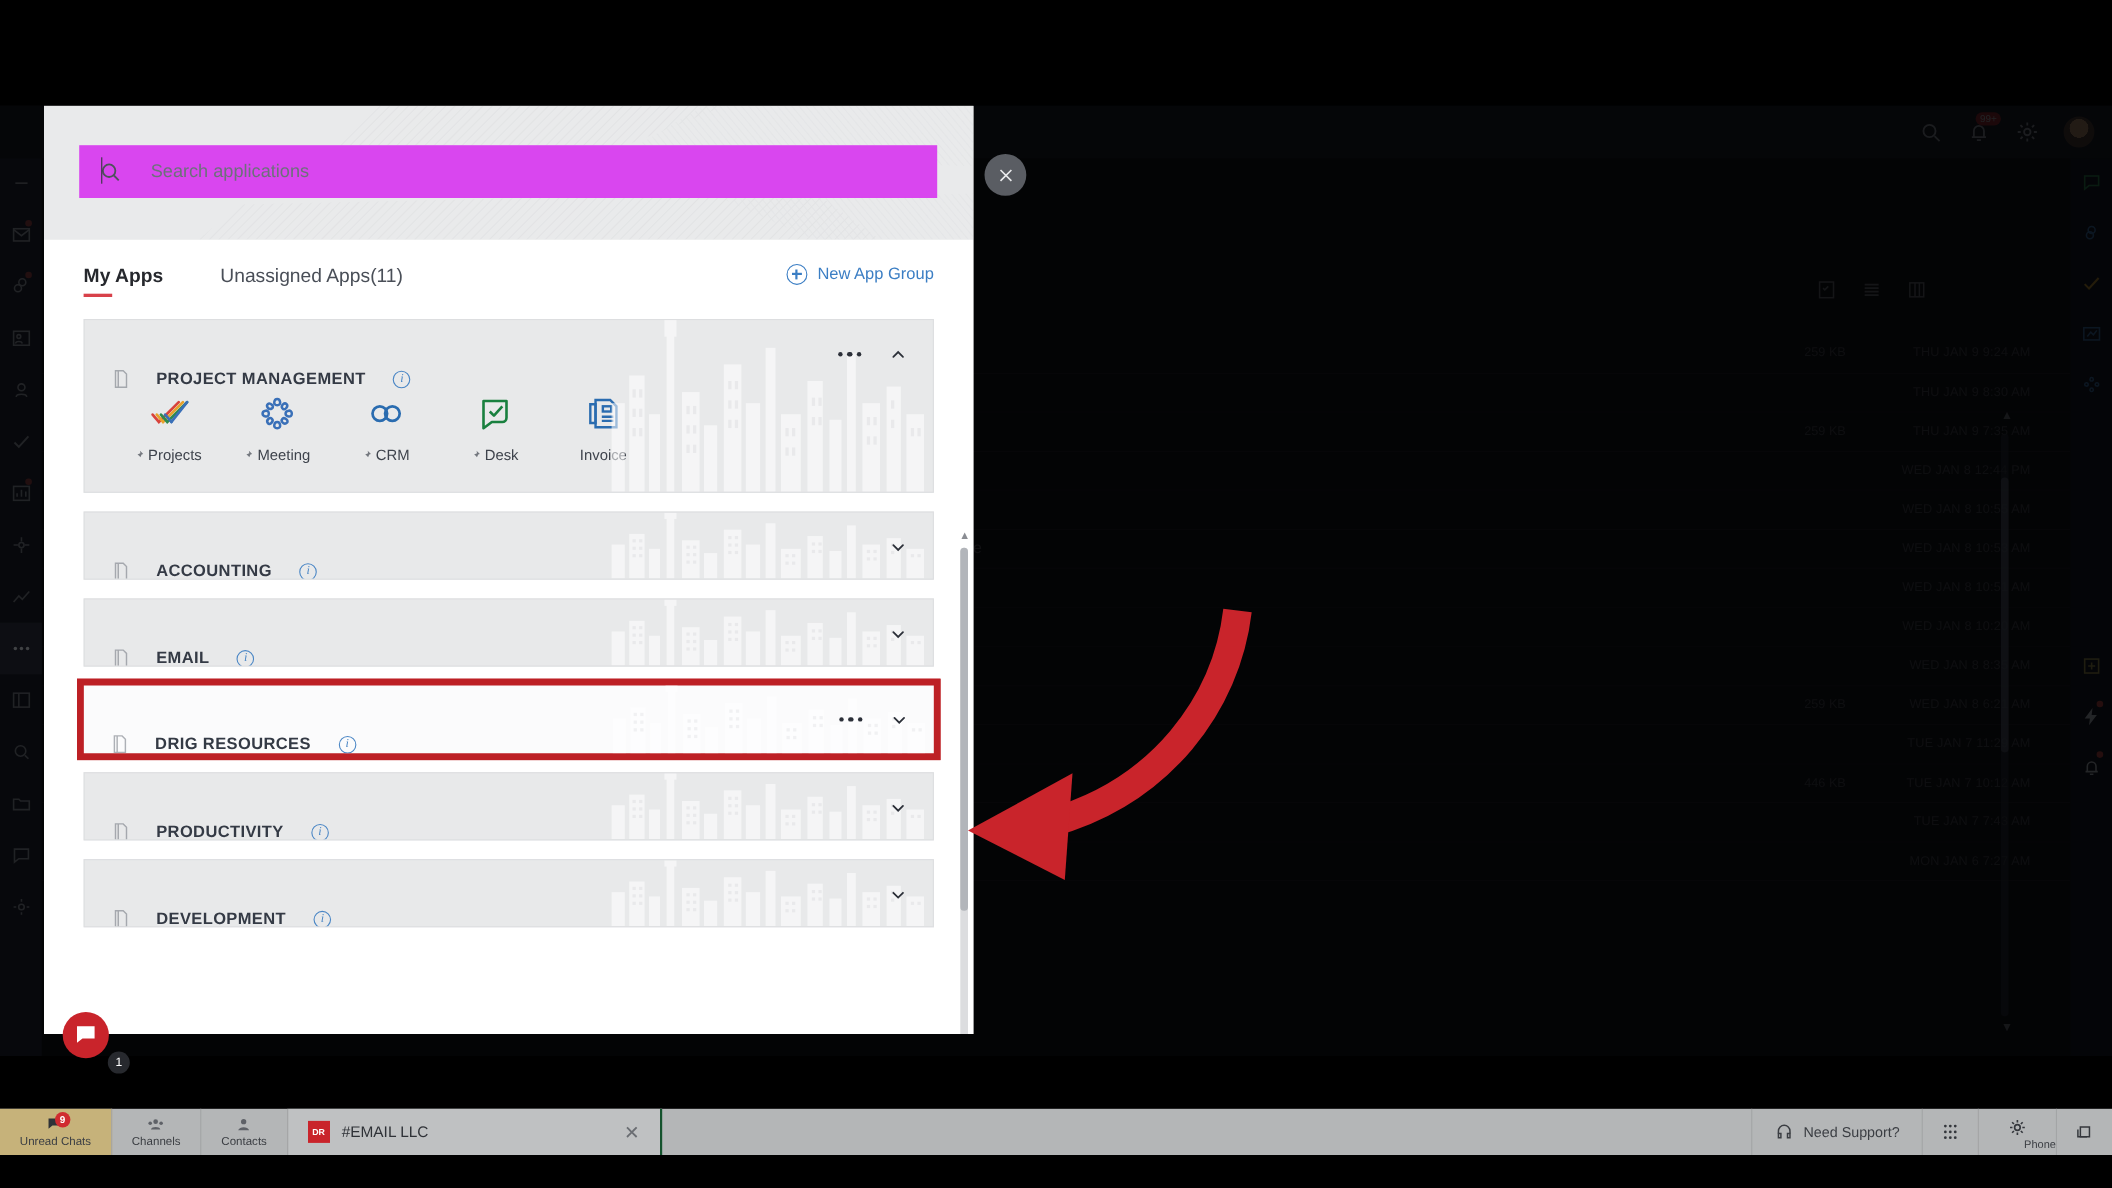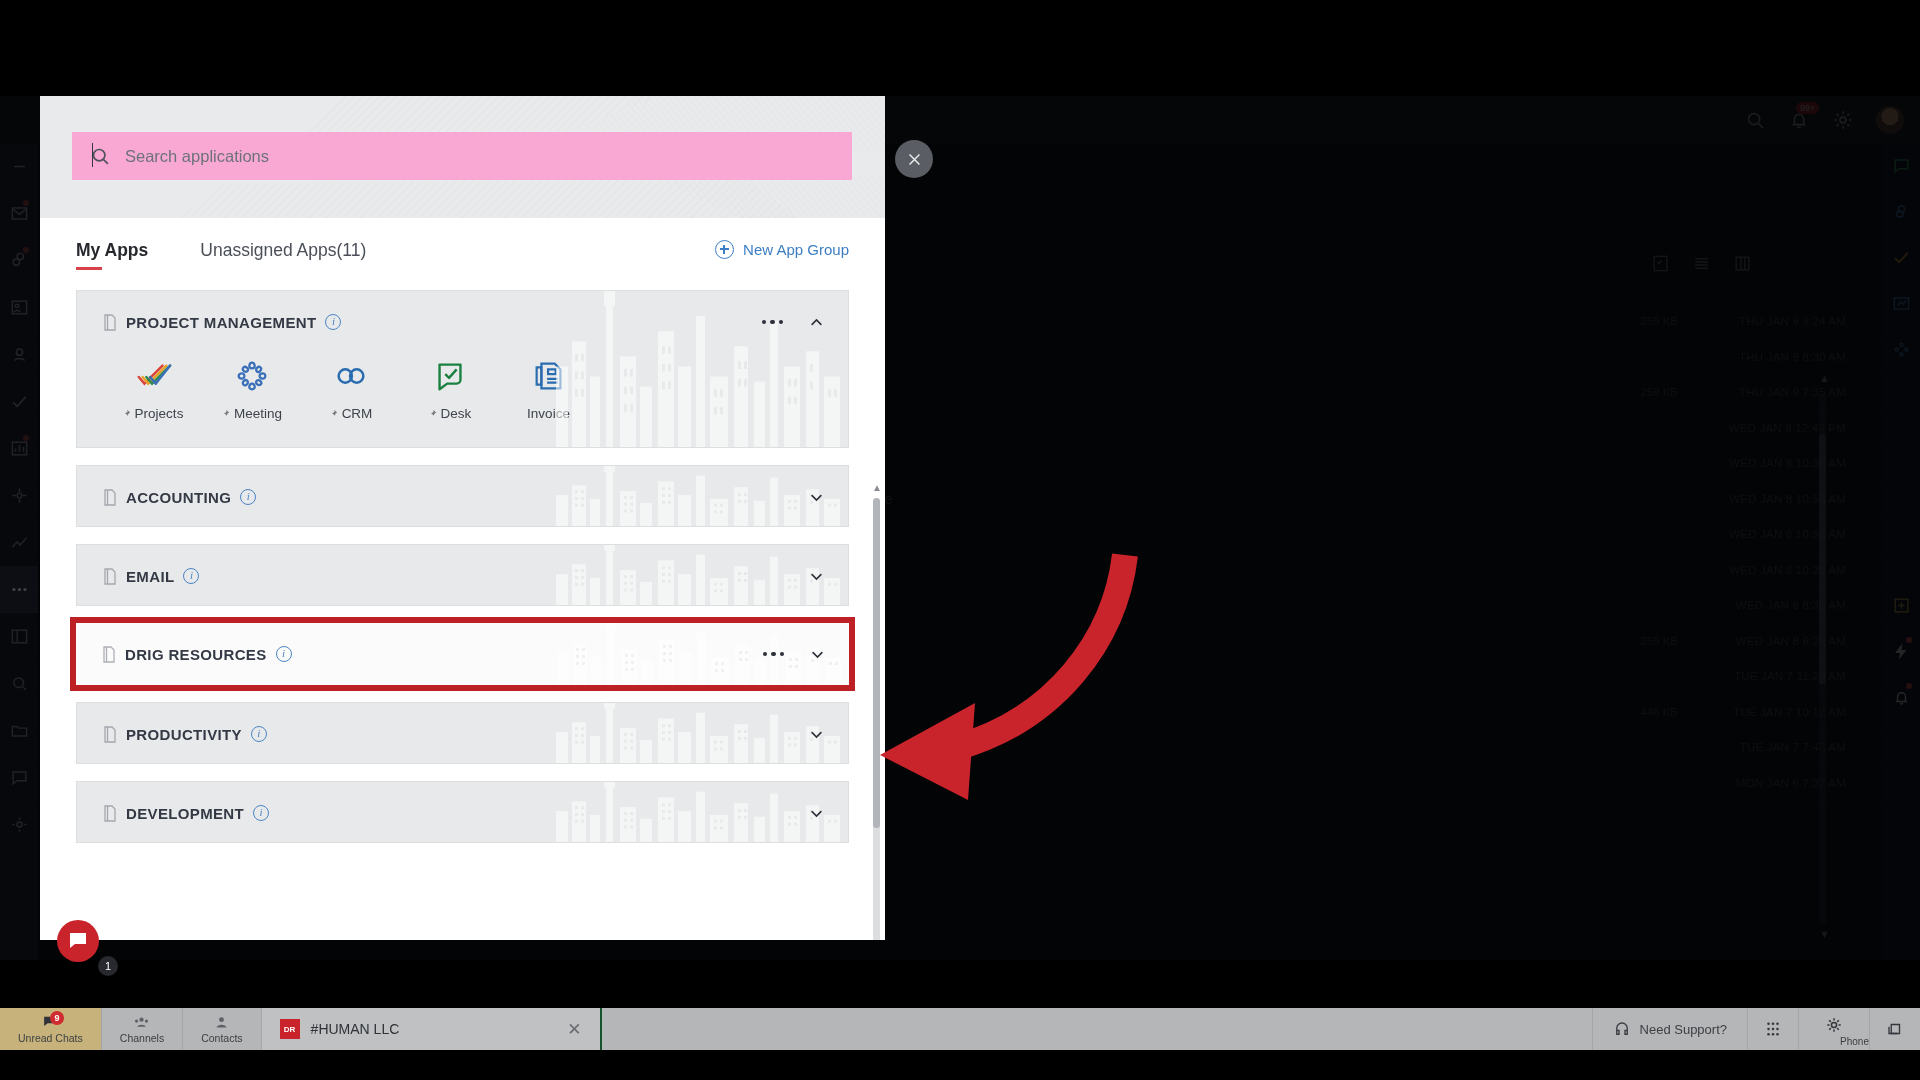--- a/index.html
+++ b/index.html
@@ -125,21 +125,21 @@
   .panel {
     position: absolute; left: 40px; top: 96px; width: 845px; height: 844px;
     background: #ededee; overflow: hidden;
   }
   .panel-hero {
     position: relative; height: 122px; background: #e9eaeb; overflow: hidden;
   }
   .hero-lines { position: absolute; inset: 0; opacity: .55; }
   .search-wrap {
     position: absolute; left: 32px; top: 36px; width: 780px; height: 48px;
-    background: #f9a8d4; display: flex; align-items: center; padding: 0 18px; gap: 14px;
+    background: #d946ef; display: flex; align-items: center; padding: 0 18px; gap: 26px;
   }
   .search-icon { width: 21px; height: 21px; color: #4d525b; flex: none; }
   .search-icon svg { width: 100%; height: 100%; display: block; }
   .search-input {
     border: none; outline: none; background: transparent;
     font-family: "Liberation Sans", sans-serif; font-size: 16.5px; color: #3c4049;
     width: 100%;
   }
   .search-input::placeholder { color: #6c717a; }
   .caret {
@@ -183,21 +183,21 @@
   .group-card.highlighted {
     background: #fbfbfc; border: none;
     outline: 6px solid #bd2025; outline-offset: 0px;
     box-shadow: 0 0 0 6px #bd2025;
   }
   .skyline {
     position: absolute; right: 0; top: 0; height: 100%; width: 300px;
     opacity: .55; pointer-events: none;
   }
   .group-head {
-    position: relative; display: flex; align-items: center; height: 62px; padding: 0 0 0 26px; gap: 9px;
+    position: relative; display: flex; align-items: flex-end; height: 62px; padding: 0 0 0 26px; gap: 25px;
   }
   .folder-icon { width: 14px; height: 17px; flex: none; opacity: .55; }
   .folder-icon svg { width: 100%; height: 100%; display: block; }
   .group-title {
     font-size: 15px; font-weight: bold; color: #343a45; letter-spacing: .35px;
   }
   .info-icon {
     width: 16px; height: 16px; border: 1.4px solid #4a86c5; border-radius: 50%;
     color: #4a86c5; font-size: 11px; line-height: 13.5px; text-align: center;
     font-family: "Liberation Serif", serif; font-style: italic; flex: none;
@@ -1232,21 +1232,21 @@
       <span class="ico">
         <svg viewBox="0 0 24 24" fill="#5e6167">
             <circle cx="12" cy="8" r="3.4"></circle>
             <path d="M5 19c1.5-5 12.5-5 14 0z"></path>
           </svg>
       </span>
       <span class="lbl">Contacts</span>
     </div>
     <div class="tb-chat-tab">
       <span class="tb-chat-logo">DR</span>
-      <span class="tb-chat-name">#HUMAN LLC</span>
+      <span class="tb-chat-name">#EMAIL LLC</span>
       <span class="tb-chat-close">✕</span>
     </div>
     <div class="tb-spacer"></div>
     <div class="tb-right">
       <div class="tb-support">
         <span class="ico" style="width:18px;height:18px">
           <svg viewBox="0 0 24 24" fill="none" stroke="#3b3e43" stroke-width="1.8">
               <path d="M5 14v-3a7 7 0 0114 0v3"></path>
               <path d="M5 14h3v5H5zM16 14h3v5h-3z"></path>
             </svg>

